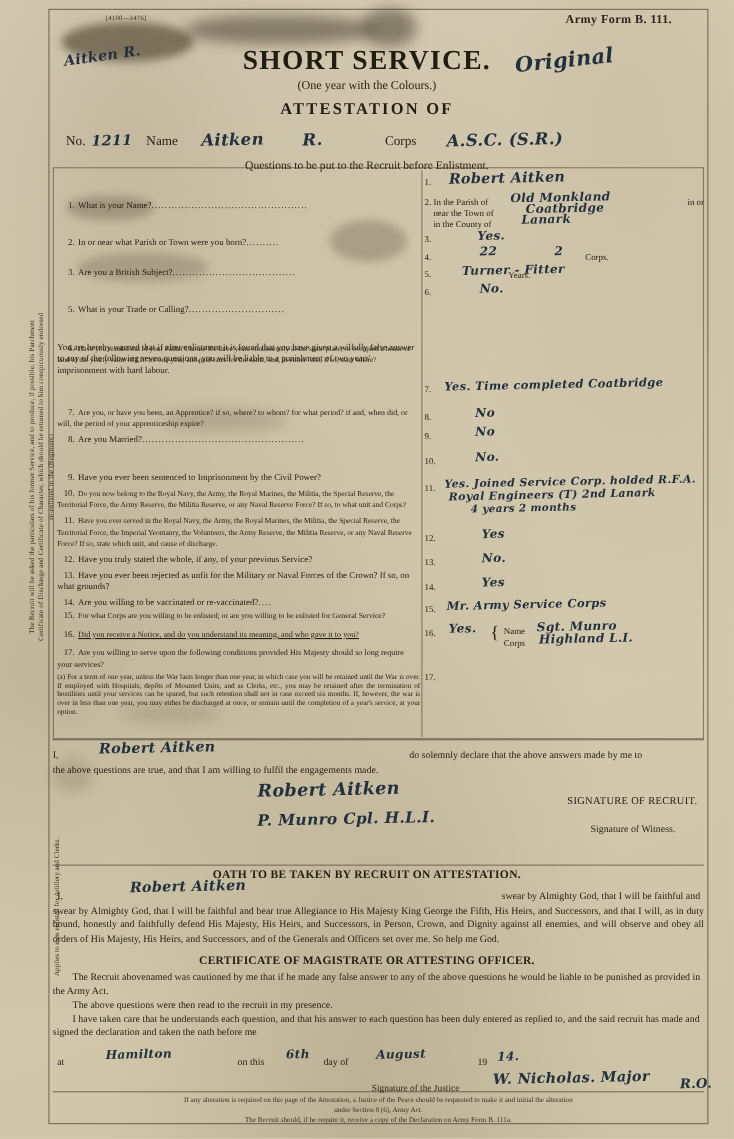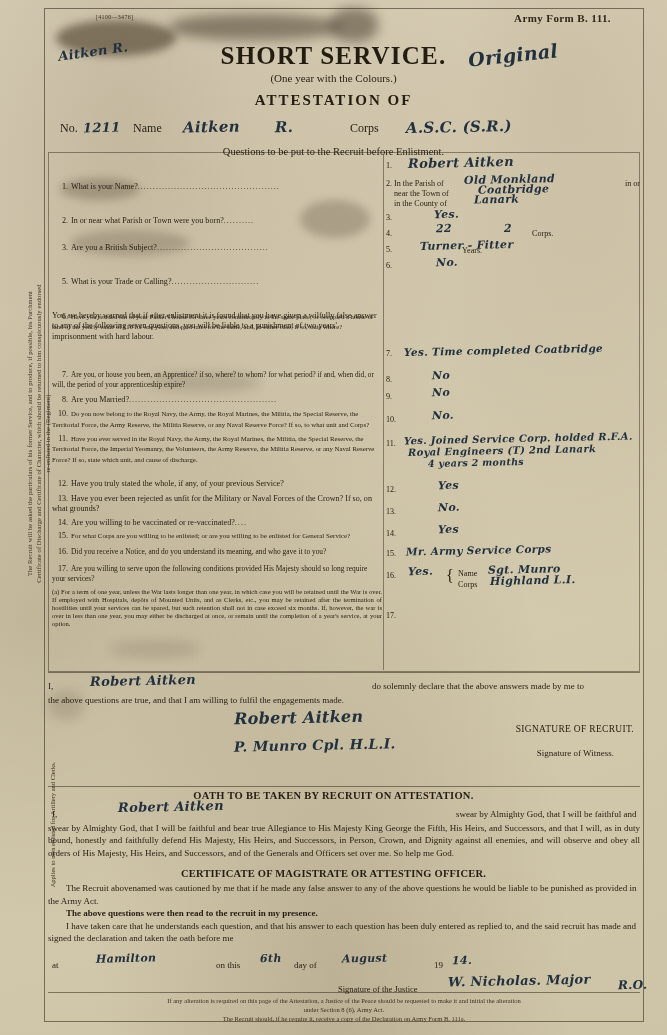--- a/index.html
+++ b/index.html
@@ -206,29 +206,30 @@
     <div class="q"><span class="qn">1.</span><span>What is your Name?</span><span class="dots">...............................................</span></div>
     <div class="q"><span class="qn">2.</span><span>In or near what Parish or Town were you born?</span><span class="dots">..........</span></div>
     <div class="q" style="margin-top:16px;"><span class="qn">3.</span><span>Are you a British Subject?</span><span class="dots">.....................................</span></div>
     <div class="q"><span class="qn">5.</span><span>What is your Trade or Calling?</span><span class="dots">.............................</span></div>
     <div class="q"><span class="qn">6.</span><span style="font-size:6.6px;line-height:8.2px;display:inline;">Have you resided out of your Father's house for three years continuously in the same place, or occupied a house or land of the yearly value of £10 for one year, and paid rates for the same, and, in either case, if so, state where?</span></div>
   </div>
 
   <div class="warn">You are hereby warned that if after enlistment it is found that you have given a wilfully false answer to any of the following seven questions, you will be liable to a punishment of two years' imprisonment with hard labour.</div>
 
   <div class="col-l" style="top:346px;">
-    <div class="q"><span class="qn">7.</span><span style="font-size:7.2px;line-height:8.6px;">Are you, or house you been, an Apprentice? if so, where? to whom? for what period? if and, when did, or will, the period of your apprenticeship expire?</span></div>
+    <div class="q"><span class="qn">7.</span><span style="font-size:7.2px;line-height:8.6px;">Are you, or have you been, an Apprentice? if so, where? to whom? for what period? if and, when did, or will, the period of your apprenticeship expire?</span></div>
     <div class="q" style="margin-top:4px;"><span class="qn">8.</span><span>Are you Married?</span><span class="dots">.................................................</span></div>
+    <div class="q"><span class="qn">9.</span><span>Have you ever been sentenced to Imprisonment by the Civil Power?</span></div>
     <div class="q" style="margin-top:4px;"><span class="qn">10.</span><span style="font-size:6.8px;line-height:8.2px;">Do you now belong to the Royal Navy, the Army, the Royal Marines, the Militia, the Special Reserve, the Territorial Force, the Army Reserve, the Militia Reserve, or any Naval Reserve Force? If so, to what unit and Corps?</span></div>
     <div class="q" style="margin-top:4px;"><span class="qn">11.</span><span style="font-size:6.8px;line-height:8.2px;">Have you ever served in the Royal Navy, the Army, the Royal Marines, the Militia, the Special Reserve, the Territorial Force, the Imperial Yeomanry, the Volunteers, the Army Reserve, the Militia Reserve, or any Naval Reserve Force? If so, state which unit, and cause of discharge.</span></div>
-    <div class="q" style="margin-top:14px;"><span class="qn">12.</span><span>Have you truly stated the whole, if any, of your previous Service?</span></div>
+    <div class="q" style="margin-top:4px;"><span class="qn">12.</span><span>Have you truly stated the whole, if any, of your previous Service?</span></div>
     <div class="q" style="margin-top:4px;"><span class="qn">13.</span><span>Have you ever been rejected as unfit for the Military or Naval Forces of the Crown? If so, on what grounds?</span></div>
     <div class="q" style="margin-top:4px;"><span class="qn">14.</span><span>Are you willing to be vaccinated or re-vaccinated?</span><span class="dots">....</span></div>
     <div class="q" style="margin-top:2px;"><span class="qn">15.</span><span style="font-size:7px;line-height:8.4px;">For what Corps are you willing to be enlisted; or are you willing to be enlisted for General Service?</span></div>
-    <div class="q" style="margin-top:6px;"><span class="qn">16.</span><span style="font-size:7.4px;line-height:9px;">Did you receive a Notice, and do you understand its meaning, and who gave it to you?</span></div>
+    <div class="q" style="margin-top:6px;"><span class="qn">16.</span><span style="font-size:7.4px;line-height:9px;text-decoration:underline;">Did you receive a Notice, and do you understand its meaning, and who gave it to you?</span></div>
     <div class="q" style="margin-top:6px;"><span class="qn">17.</span><span style="font-size:7.4px;line-height:9px;">Are you willing to serve upon the following conditions provided His Majesty should so long require your services?</span></div>
     <div class="q" style="margin-top:3px;font-size:6.6px;line-height:8px;text-align:justify;">(a) For a term of one year, unless the War lasts longer than one year, in which case you will be retained until the War is over. If employed with Hospitals, depôts of Mounted Units, and as Clerks, etc., you may be retained after the termination of hostilities until your services can be spared, but such retention shall not in case exceed six months. If, however, the war is over in less than one year, you may either be discharged at once, or remain until the completion of a year's service, at your option.</div>
   </div>
 
   <div class="col-r">
     <div style="position:relative;height:18px;">
       <span style="position:absolute;left:0;top:3px;">1.</span>
       <span class="ink hand-md" style="position:absolute;left:22px;top:0;">Robert Aitken</span>
     </div>
     <div style="position:relative;height:34px;">
@@ -341,21 +342,21 @@
       <span style="position:absolute;left:4px;top:4px;">I,</span>
       <span class="ink hand-md" style="position:absolute;left:70px;top:-3px;">Robert Aitken</span>
       <span style="position:absolute;left:408px;top:4px;">swear by Almighty God, that I will be faithful and</span>
     </div>
     <div style="margin-top:0;">swear by Almighty God, that I will be faithful and bear true Allegiance to His Majesty King George the Fifth, His Heirs, and Successors, and that I will, as in duty bound, honestly and faithfully defend His Majesty, His Heirs, and Successors, in Person, Crown, and Dignity against all enemies, and will observe and obey all orders of His Majesty, His Heirs, and Successors, and of the Generals and Officers set over me. So help me God.</div>
   </div>
 
   <div class="cert-head">CERTIFICATE OF MAGISTRATE OR ATTESTING OFFICER.</div>
   <div class="cert-body">
     <div style="text-indent:18px;">The Recruit abovenamed was cautioned by me that if he made any false answer to any of the above questions he would be liable to be punished as provided in the Army Act.</div>
-    <div style="text-indent:18px;font-weight:bold;">The above questions were then read to the recruit in my presence.</div>
+    <div style="text-indent:18px;">The above questions were then read to the recruit in my presence.</div>
     <div style="text-indent:18px;">I have taken care that he understands each question, and that his answer to each question has been duly entered as replied to, and the said recruit has made and signed the declaration and taken the oath before me</div>
     <div style="position:relative;height:30px;margin-top:4px;">
       <span style="position:absolute;left:4px;top:10px;">at</span>
       <span class="ink hand-sm" style="position:absolute;left:48px;top:4px;">Hamilton</span>
       <span style="position:absolute;left:168px;top:10px;">on this</span>
       <span class="ink hand-sm" style="position:absolute;left:212px;top:4px;">6th</span>
       <span style="position:absolute;left:246px;top:10px;">day of</span>
       <span class="ink hand-sm" style="position:absolute;left:294px;top:4px;">August</span>
       <span style="position:absolute;left:386px;top:10px;">19</span>
       <span class="ink hand-sm" style="position:absolute;left:404px;top:6px;">14.</span>

